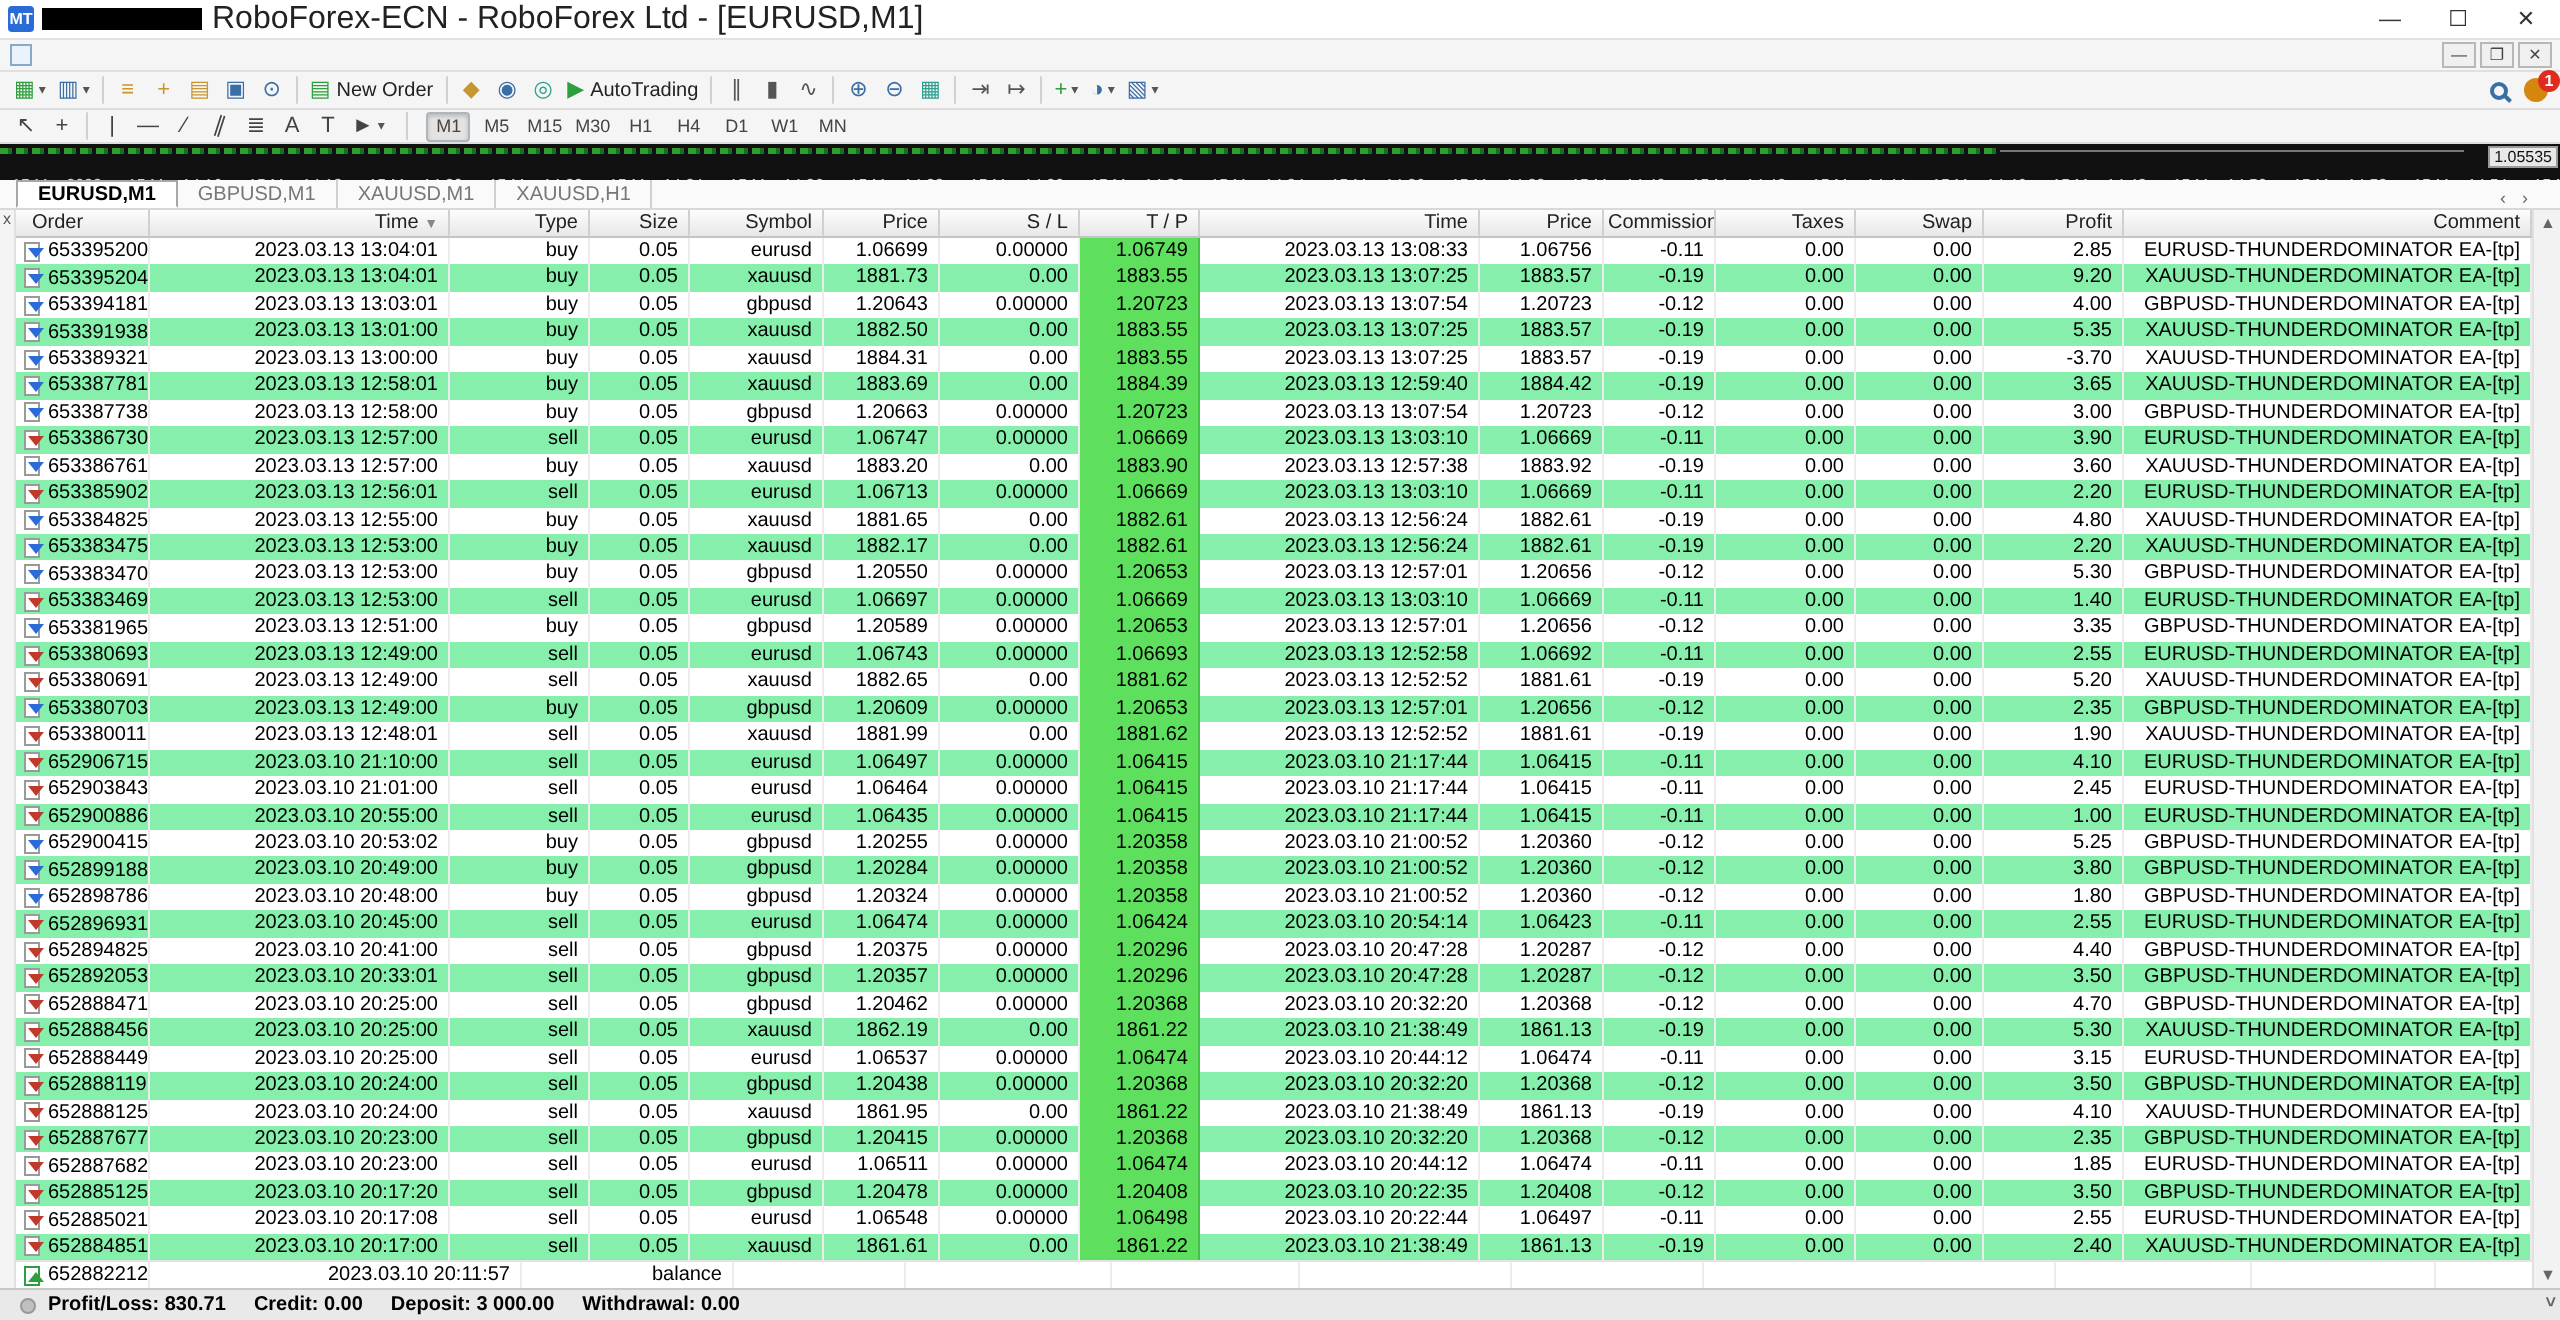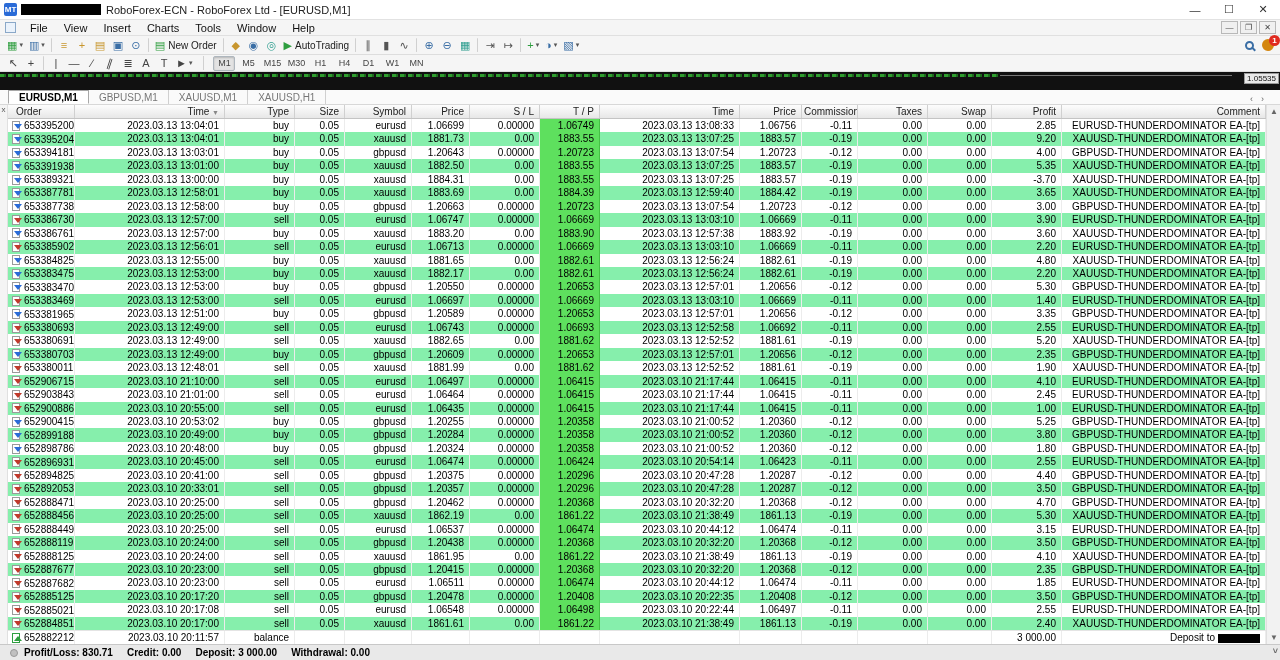--- a/index.html
+++ b/index.html
@@ -3,21 +3,21 @@
 <meta charset="utf-8">
 <style>
   * { margin:0; padding:0; box-sizing:border-box; }
   html,body { width:1280px; height:660px; overflow:hidden; }
   body { font-family:"Liberation Sans","DejaVu Sans",sans-serif; font-size:10px; color:#000; background:#fff; position:relative; }
 
   
   .titlebar { position:absolute; top:0; left:0; right:0; height:20px; background:#ffffff; border-bottom:1px solid #e2e2e2; display:flex; align-items:center; padding-left:4px; }
   .appicon { width:13px; height:13px; background:#2a6bd7; color:#fff; font-size:8px; font-weight:bold; display:flex; align-items:center; justify-content:center; border-radius:2px; margin-right:4px; }
   .redact { display:inline-block; width:80px; height:11px; background:#000; margin-right:5px; }
-  .title-text { font-size:11px; color:#222; }
+  .title-text { font-size:16px; color:#222; }
   .win-controls { margin-left:auto; display:flex; }
   .win-btn { width:34px; height:19px; display:flex; align-items:center; justify-content:center; font-size:11px; color:#333; }
 
   
   .menubar { position:absolute; top:20px; left:0; right:0; height:16px; background:#f5f5f5; border-bottom:1px solid #e0e0e0; display:flex; align-items:center; padding-left:3px; }
   .menu-doc-icon { width:11px; height:11px; border:1px solid #8aa8c8; background:#eaf2fb; margin:0 6px 0 2px; }
   .menu-item { padding:1px 8px; font-size:11px; color:#111; }
   .mdi-controls { margin-left:auto; display:flex; margin-right:4px; }
   .mdi-btn { width:17px; height:13px; border:1px solid #b8b8b8; background:#f0f0f0; font-size:8px; color:#444; display:flex; align-items:center; justify-content:center; margin-left:2px; }
 
@@ -73,21 +73,21 @@
   .trow.alt { background:#86efac; }
   .td { font-size:10px; text-align:right; padding:0 5px 0 2px; border-right:1px solid #ececec; white-space:nowrap; overflow:hidden; line-height:13px; }
   .td.left { text-align:left; padding-left:2px; display:flex; align-items:center; }
   .td.tp { background:#5ee05e; border-right-color:#46c046; }
   .deal-icon { display:inline-block; width:8px; height:10px; background:#fff; border:1px solid #9a9a9a; margin:0 4px 0 2px; position:relative; flex:none; }
   .deal-icon::after { content:""; position:absolute; left:1px; top:2px; border-left:4px solid transparent; border-right:4px solid transparent; }
   .deal-icon.buy::after  { border-top:5px solid #2a6bd7; }
   .deal-icon.sell::after { border-top:5px solid #c0392b; }
   .deal-icon.balance { border-color:#2e9e3f; }
   .deal-icon.balance::after { border-bottom:5px solid #2e9e3f; border-top:none; top:2px; }
-  .balrow { flex:none; height:14px; border-top:1px solid #e4e4e4; }
+  .balrow { flex:none; height:14px; border-top:1px solid #e4e4e4;gap:36px; }
   .black-box { display:inline-block; width:42px; height:9px; background:#000; vertical-align:middle; margin-left:3px; }
 
   
   .vscroll { position:absolute; top:105px; bottom:16px; right:0; width:14px; background:#f2f2f2; border-left:1px solid #e0e0e0; }
   .vs-arrow { position:absolute; left:0; width:14px; height:13px; color:#666; font-size:8px; display:flex; align-items:center; justify-content:center; }
   .vs-up { top:0; } .vs-down { bottom:0; }
 
   
   .statusbar { position:absolute; bottom:0; left:0; right:0; height:16px; background:#e9e9e9; border-top:1px solid #c8c8c8; display:flex; align-items:center; font-weight:bold; }
   .status-dot { width:8px; height:8px; border-radius:50%; background:#c0c0c0; border:1px solid #999; margin:0 6px 0 10px; flex:none; }
@@ -104,36 +104,20 @@
   <span class="title-text">RoboForex-ECN - RoboForex Ltd - [EURUSD,M1]</span>
   <span class="win-controls">
     <span class="win-btn">—</span>
     <span class="win-btn">☐</span>
     <span class="win-btn">✕</span>
   </span>
 </div>
 
 <div class="menubar">
   <span class="menu-doc-icon"></span>
-  <span style="display:flex;">
-
-      <span class="menu-item">File</span>
-
-      <span class="menu-item">View</span>
-
-      <span class="menu-item">Insert</span>
-
-      <span class="menu-item">Charts</span>
-
-      <span class="menu-item">Tools</span>
-
-      <span class="menu-item">Window</span>
-
-      <span class="menu-item">Help</span>
-    </span>
   <span class="mdi-controls">
     <span class="mdi-btn">—</span>
     <span class="mdi-btn">❐</span>
     <span class="mdi-btn">✕</span>
   </span>
 </div>
 
 <div class="toolbar toolbar1">
   <span style="display:flex; align-items:center;">
 

